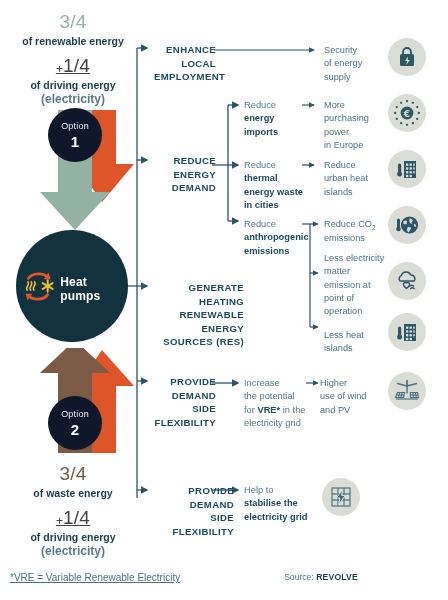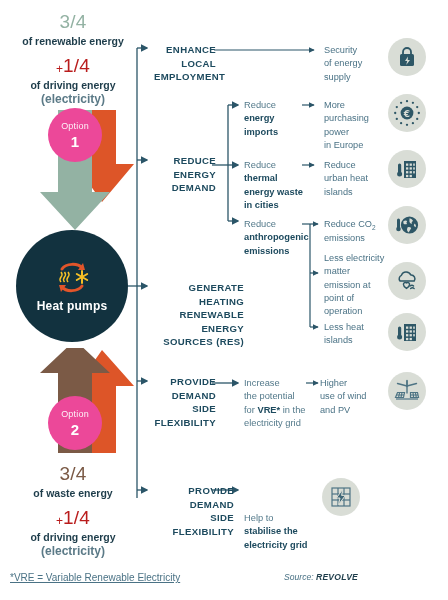--- a/index.html
+++ b/index.html
@@ -9,38 +9,38 @@
     color:#1d3c4a;
   }
   .stage{position:absolute;left:0;top:0;width:368px;height:600px;}
   .abs{position:absolute;}
 
   
   .frac-block{width:130px;text-align:center;line-height:1.25;}
   .frac-big{font-size:19px;font-weight:400;letter-spacing:.2px;}
   .frac-sage{color:#93b2a3;}
   .frac-brown{color:#7b5a46;}
-  .frac-orange{color:#b91c1c;}
+  .frac-orange{color:#404040;text-decoration:underline;}
   .frac-plus{font-size:12px;vertical-align:-1px;}
   .frac-sub{font-size:10.5px;font-weight:bold;color:#1d3c4a;margin-top:1px;}
   .frac-sub2{font-size:12px;font-weight:700;color:#5b7a87;margin-top:0px;}
 
   
   .opt-badge{
-    width:54px;height:54px;border-radius:50%;background:#ec4899;
+    width:54px;height:54px;border-radius:50%;background:#0f172a;
     color:#ffffff;display:flex;flex-direction:column;align-items:center;
     justify-content:center;line-height:1;
   }
   .opt-badge .o-word{font-size:9px;font-weight:400;letter-spacing:.2px;opacity:.92;}
   .opt-badge .o-num{font-size:15px;font-weight:bold;margin-top:3px;}
 
   
   .hub{
     width:112px;height:112px;border-radius:50%;background:#12323f;
-    display:flex;flex-direction:column;align-items:center;justify-content:center;
+    display:flex;flex-direction:row;align-items:center;justify-content:center;
   }
   .hub-label{color:#ffffff;font-size:12px;font-weight:bold;margin-top:5px;letter-spacing:.2px;}
 
   
   .node-main{
     font-size:9.6px;font-weight:bold;line-height:1.42;color:#1d4a5e;
     letter-spacing:.35px;text-transform:uppercase;text-align:right;
   }
   .node-mid{font-size:9.3px;line-height:1.45;color:#2b5568;}
   .node-mid .lead{color:#53798a;font-weight:400;}
@@ -231,21 +231,21 @@
     <div class="em">emissions</div>
   </div>
 
   <div class="abs node-mid" style="left:244px;top:377px;width:72px;">
     <div class="lead">Increase</div>
     <div class="lead">the potential</div>
     <div class="lead"><span>for </span><span class="em">VRE*</span><span> in the</span></div>
     <div class="lead">electricity grid</div>
   </div>
 
-  <div class="abs node-mid" style="left:244px;top:512px;width:76px;">
+  <div class="abs node-mid" style="left:244px;top:484px;width:76px;">
     <div class="lead">Help to</div>
     <div class="em">stabilise the</div>
     <div class="em">electricity grid</div>
   </div>
 
   <div class="abs node-right" style="left:324px;top:99px;width:58px;">
     <div>More</div>
     <div>purchasing</div>
     <div>power</div>
     <div>in Europe</div>
@@ -269,21 +269,21 @@
   </div>
 
   <div class="abs node-right" style="left:324px;top:252px;width:64px;">
     <div>Less electricity</div>
     <div>matter</div>
     <div>emission at</div>
     <div>point of</div>
     <div>operation</div>
   </div>
 
-  <div class="abs node-right" style="left:324px;top:321px;width:58px;">
+  <div class="abs node-right" style="left:324px;top:329px;width:58px;">
     <div>Less heat</div>
     <div>islands</div>
   </div>
 
   <div class="abs node-right" style="left:320px;top:377px;width:60px;">
     <div>Higher</div>
     <div>use of wind</div>
     <div>and PV</div>
   </div>
 
@@ -405,15 +405,15 @@
         <line x1="9" y1="3" x2="9" y2="21"></line>
         <line x1="15" y1="3" x2="15" y2="21"></line>
         <line x1="3" y1="9" x2="21" y2="9"></line>
         <line x1="3" y1="15" x2="21" y2="15"></line>
       </g>
       <path d="M13.6,4.5 L7.4,13 h3.6 l-1.4,6.6 L16.4,10.4 h-3.8 z" fill="#3f6677" stroke="#d9ddd6" stroke-width="1"></path>
     </svg>
   </div>
 
   <div class="abs foot-note" style="left:10px;top:572px;">*VRE = Variable Renewable Electricity</div>
-  <div class="abs foot-src" style="right:10px;top:572px;font-style:italic;"><span>Source: </span><b>REVOLVE</b></div>
+  <div class="abs foot-src" style="right:10px;top:572px;"><span>Source: </span><b>REVOLVE</b></div>
 
 </div>
 
 </body></html>

